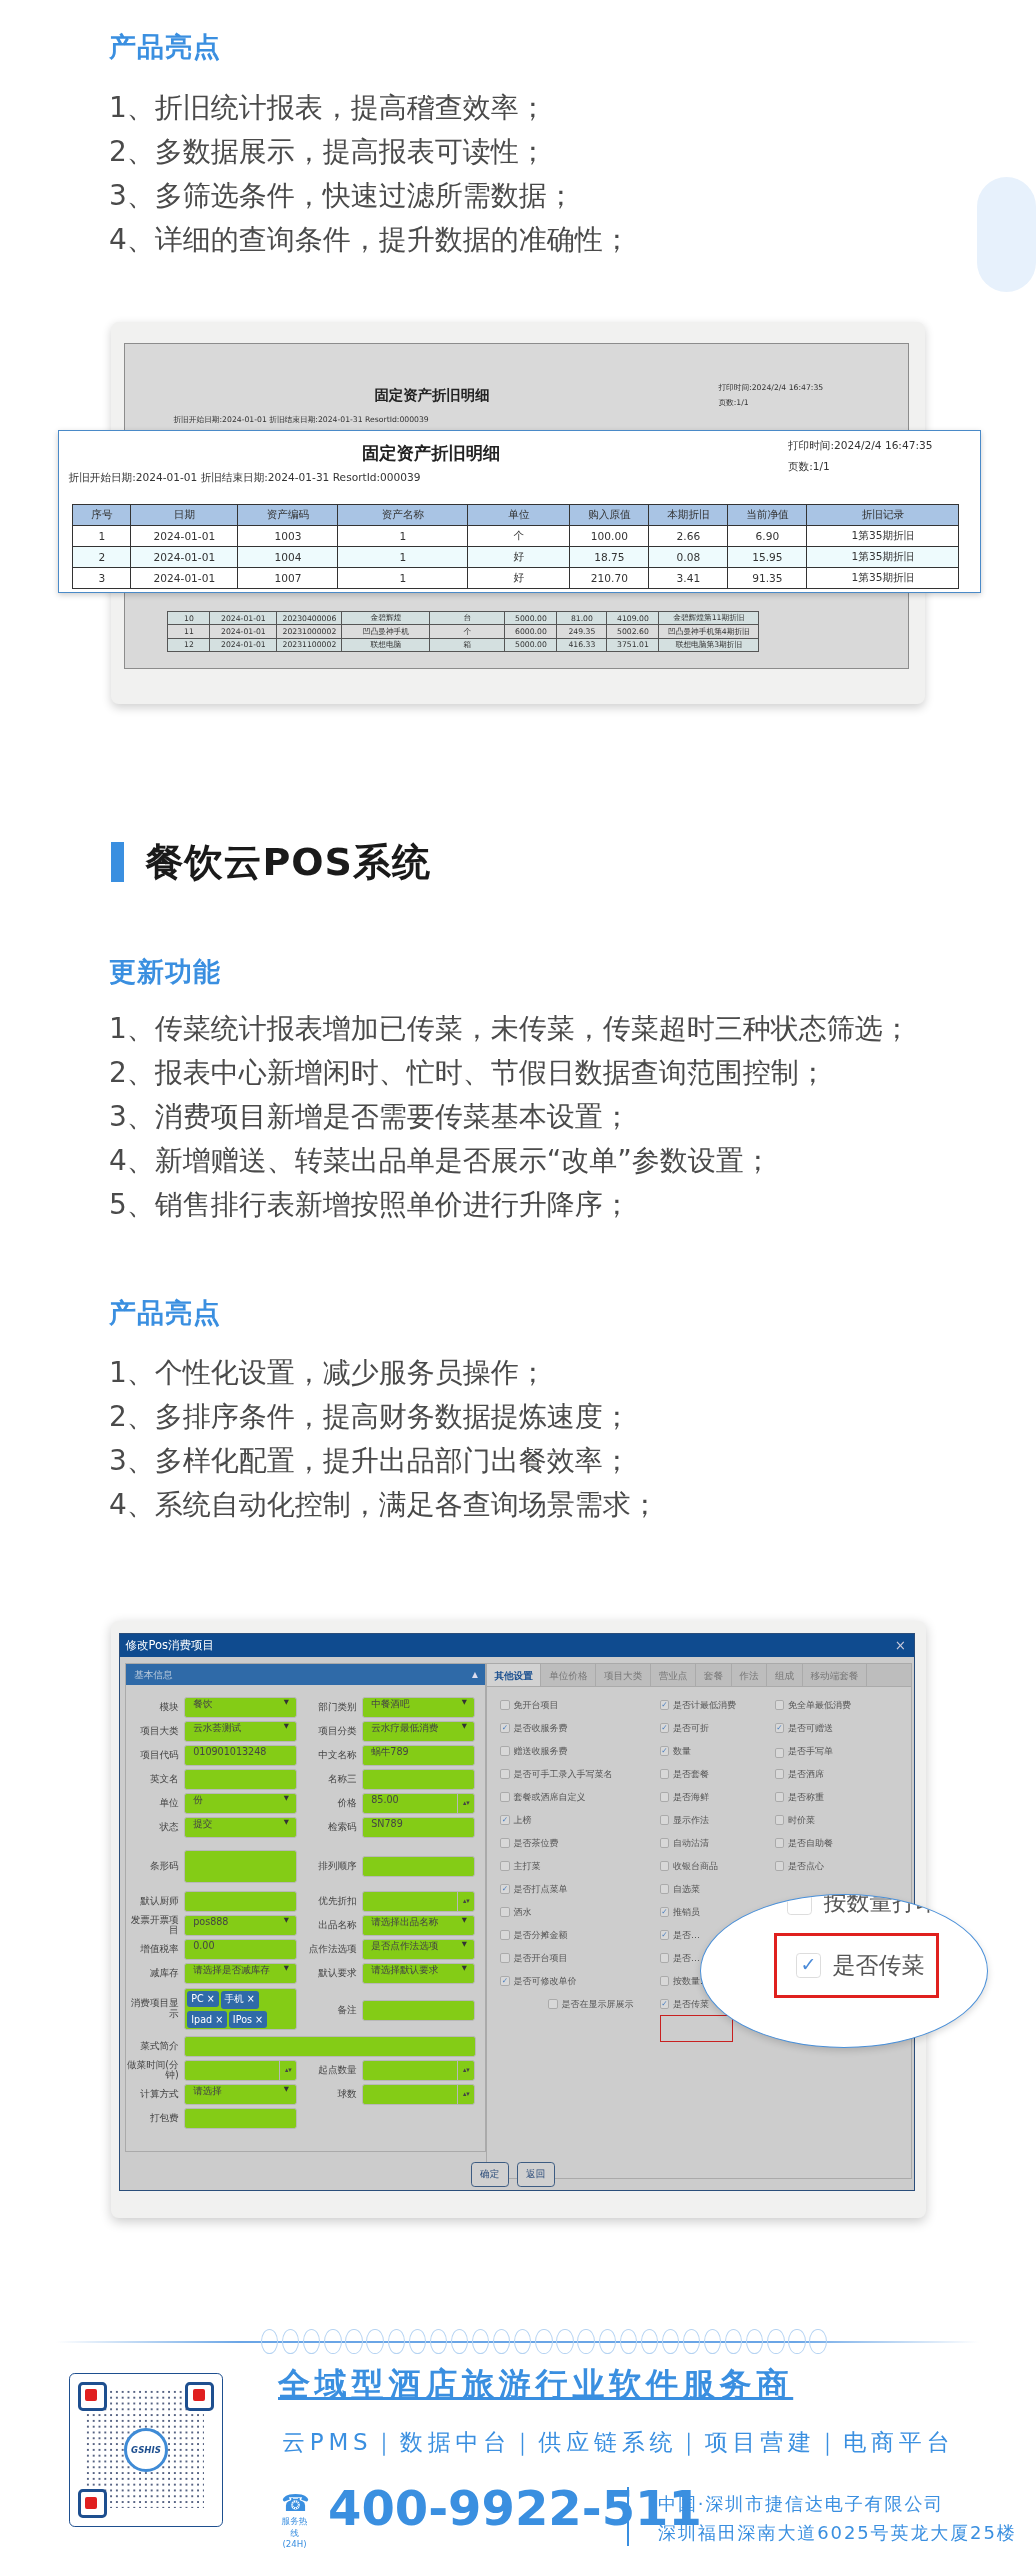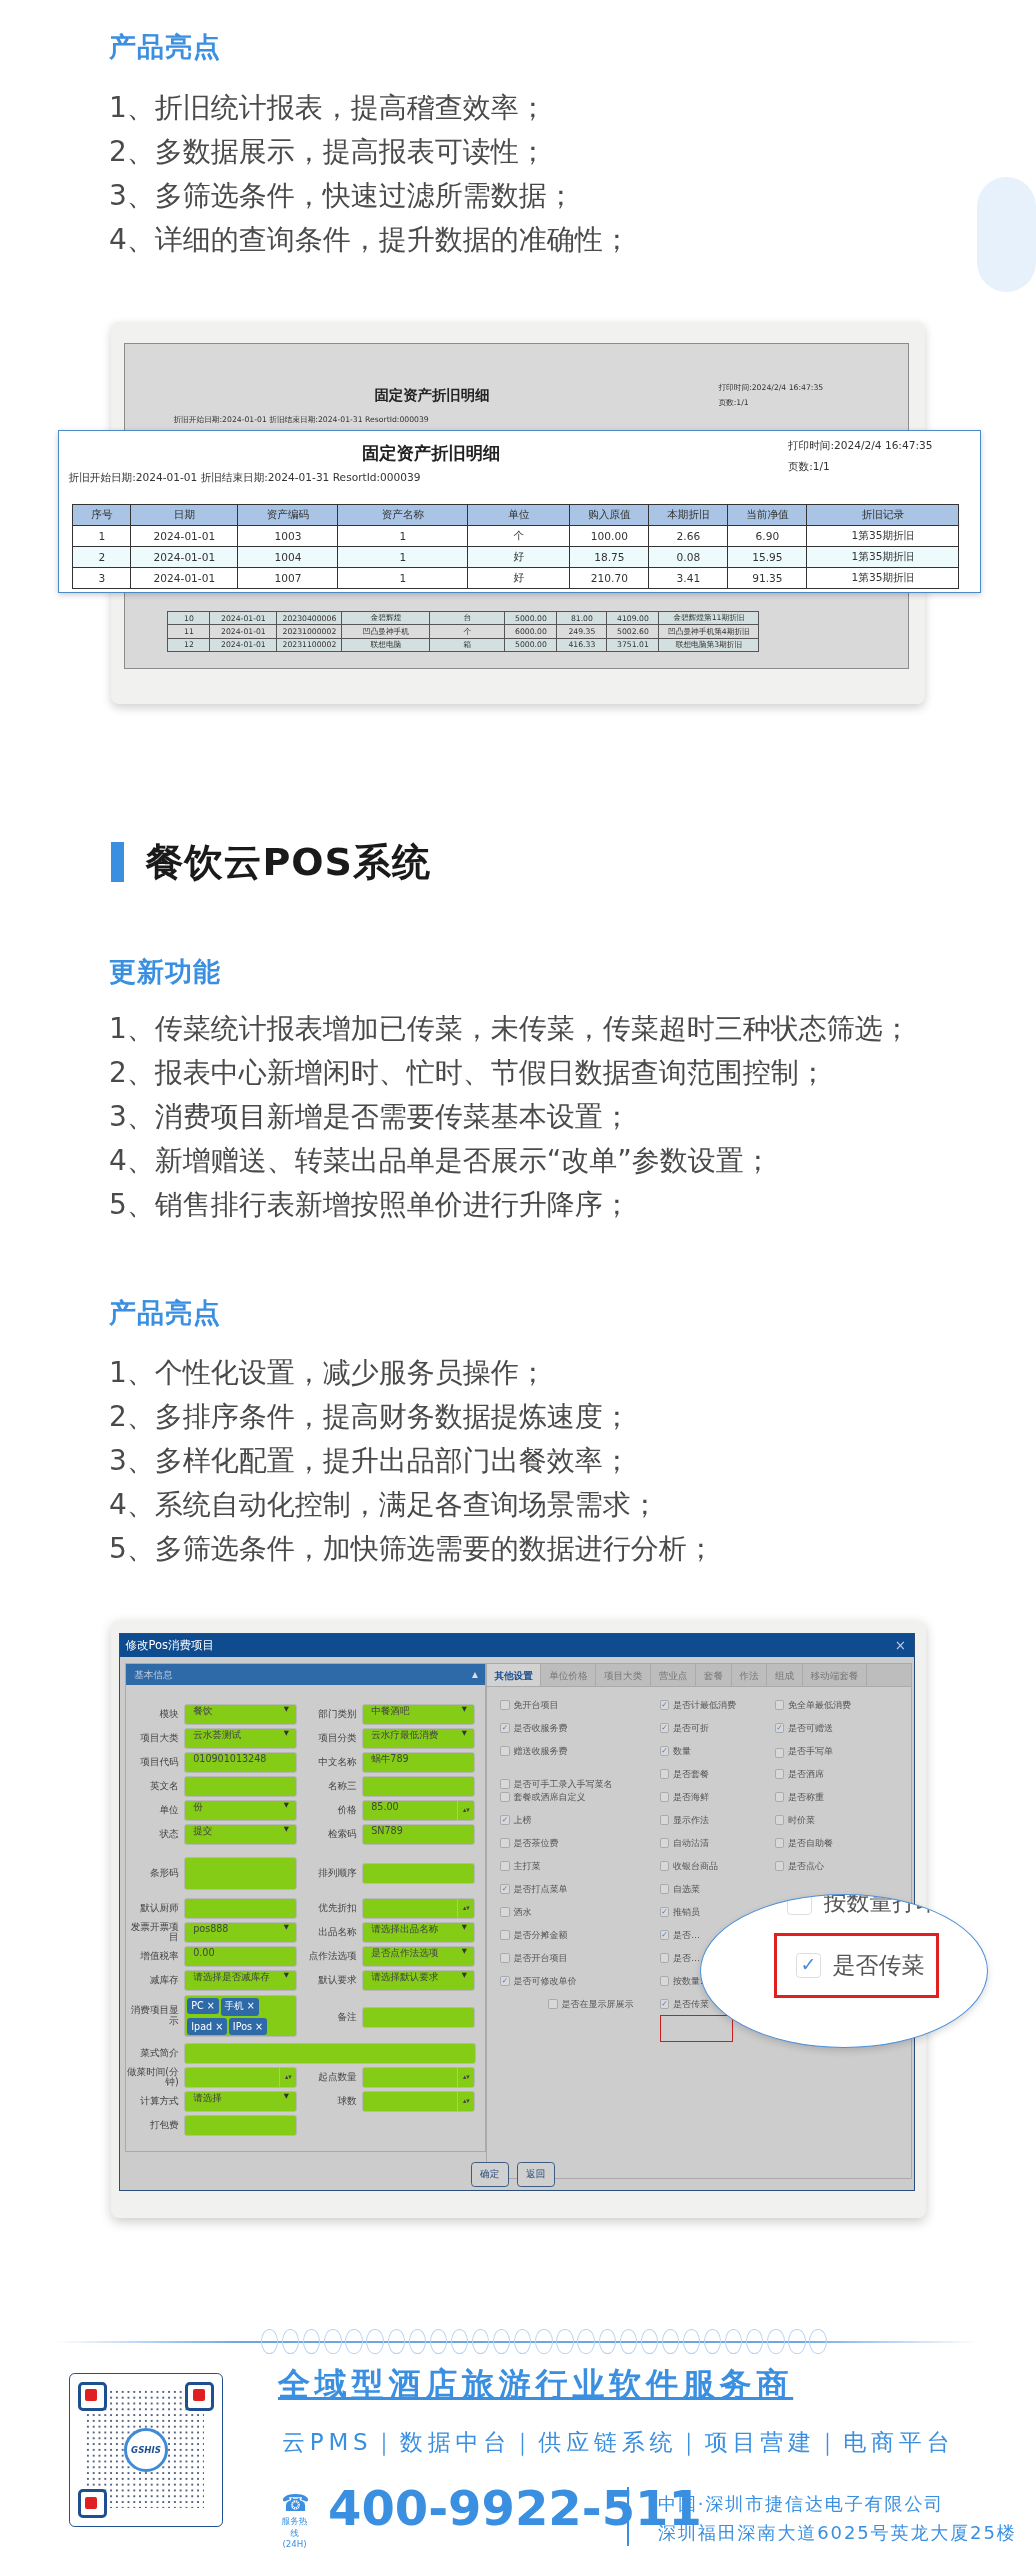--- a/index.html
+++ b/index.html
@@ -38,21 +38,21 @@
   .sec-text { font-size: 38px; font-weight: bold; color: #1a1a1a; letter-spacing: 1px; }
 
   
   .pos-frame { position: absolute; left: 111px; top: 1621px; width: 815px; height: 597px; background: #f1f1f0; border-radius: 7.7px; box-shadow: 0 3.8px 11.5px rgba(0,0,0,0.2); }
   .pos-win { position: absolute; left: 7.7px; top: 11.5px; width: 796px; height: 558px; background: #cccccc; border: 1px solid #2a4d7a; }
   .pos-titlebar { height: 23px; background: #0f4b8f; color: #fff; font-size: 11.5px; line-height: 23px; padding-left: 5.8px; position: relative; }
   .pos-close { position: absolute; right: 7.7px; top: 0; font-size: 13.4px; color: #ccd; }
   .pos-left { position: absolute; left: 5.8px; top: 29px; width: 361px; height: 489px; border: 1px solid #aaa; background: #cdcdcd; }
   .pos-left-head { height: 21px; background: #2f6aa8; color: #bcd; font-size: 9.6px; line-height: 21px; padding-left: 7.7px; position: relative; }
   .pos-left-head .arrow { position: absolute; right: 7.7px; top: 0; font-size: 7.7px; color: #dde; }
-  .fld { position: absolute; display: flex; align-items: center; font-size: 9.6px; color: #444; margin-top: 7px; }
+  .fld { position: absolute; display: flex; align-items: center; font-size: 9.6px; color: #444; }
   .fld .lbl { width: 58px; text-align: right; padding-right: 5.8px; line-height: 10.6px; }
   .fld .box { width: 113px; height: 21px; background: #84cc16; border: 1px solid #b8b8b8; border-radius: 2.9px; padding-left: 7.7px; display: flex; align-items: flex-start; position: relative; }
   .fld .box .dd { position: absolute; right: 7.7px; font-size: 6.7px; color: #333; }
   .fld .box .sp { position: absolute; right: 0; top: 0; width: 17.3px; height: 100%; border-left: 1px solid #b8b8b8; font-size: 6.7px; display: flex; align-items: center; justify-content: center; }
   .tag { display: inline-block; background: #2f6aa8; color: #fff; font-size: 9.6px; padding: 2.9px 3.8px; border-radius: 2.9px; margin: 1px; }
 
   .pos-right { position: absolute; left: 366px; top: 29px; width: 426px; height: 516px; background: #cdcdcd; border: 1px solid #aaa; }
   .tabs { display: flex; height: 23px; background: #bdbdbd; border-bottom: 1px solid #aaa; }
   .tab { font-size: 9.6px; color: #777; padding: 0 7.7px; line-height: 23px; border-right: 1px solid #aaa; text-align: center; }
   .tab.active { background: #d2d2d2; color: #1a4f8f; font-weight: bold; }
@@ -219,21 +219,20 @@
   <div>4、新增赠送、转菜出品单是否展示“改单”参数设置；</div>
   <div>5、销售排行表新增按照单价进行升降序；</div>
 </div>
 
 <div class="sub-head" style="top:1295px;">产品亮点</div>
 <div class="list" style="top:1351px;">
   <div>1、个性化设置，减少服务员操作；</div>
   <div>2、多排序条件，提高财务数据提炼速度；</div>
   <div>3、多样化配置，提升出品部门出餐效率；</div>
   <div>4、系统自动化控制，满足各查询场景需求；</div>
-  <div>5、多筛选条件，加快筛选需要的数据进行分析；</div>
 </div>
 
 <div class="pos-frame">
   <div class="pos-win">
     <div class="pos-titlebar">
       <span>修改Pos消费项目</span>
       <span class="pos-close">×</span>
     </div>
 
     <div class="pos-left">
@@ -448,21 +447,21 @@
             <span>免开台项目</span>
           </div>
           <div class="chk" style="left: 13.4px; top: 58px;">
             <span class="cb">✓</span>
             <span>是否收服务费</span>
           </div>
           <div class="chk" style="left: 13.4px; top: 81px;">
             <span class="cb"></span>
             <span>赠送收服务费</span>
           </div>
-          <div class="chk" style="left: 13.4px; top: 104px; margin-top: 10px;">
+          <div class="chk" style="left: 13.4px; top: 104px;">
             <span class="cb"></span>
             <span>是否可手工录入手写菜名</span>
           </div>
           <div class="chk" style="left: 13.4px; top: 127px;">
             <span class="cb"></span>
             <span>套餐或酒席自定义</span>
           </div>
           <div class="chk" style="left: 13.4px; top: 150px;">
             <span class="cb">✓</span>
             <span>上榜</span>

